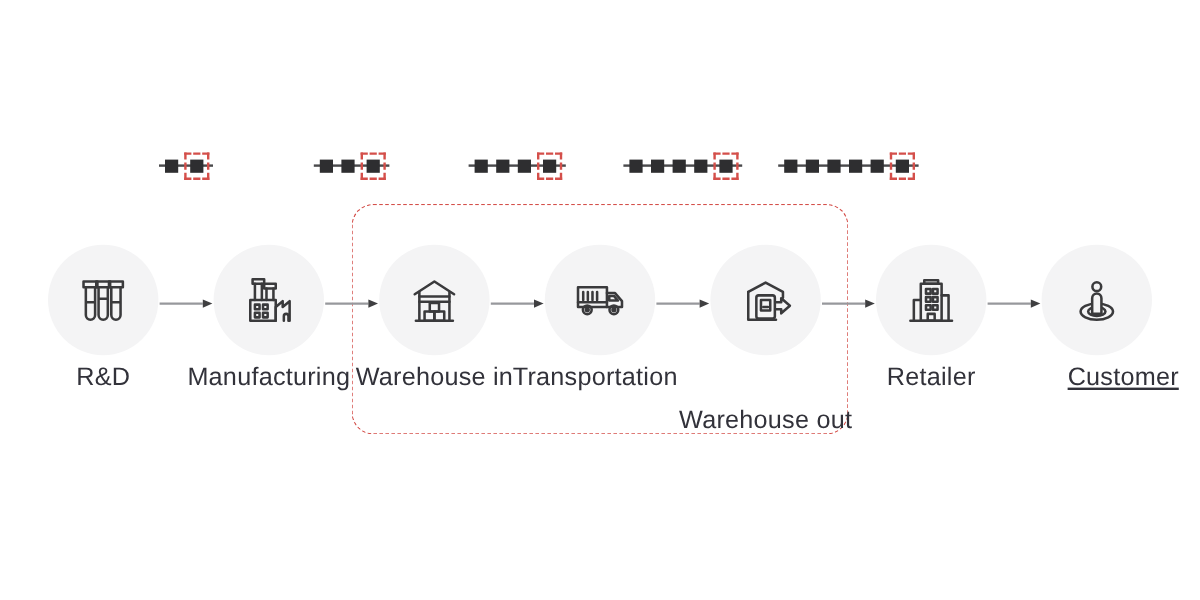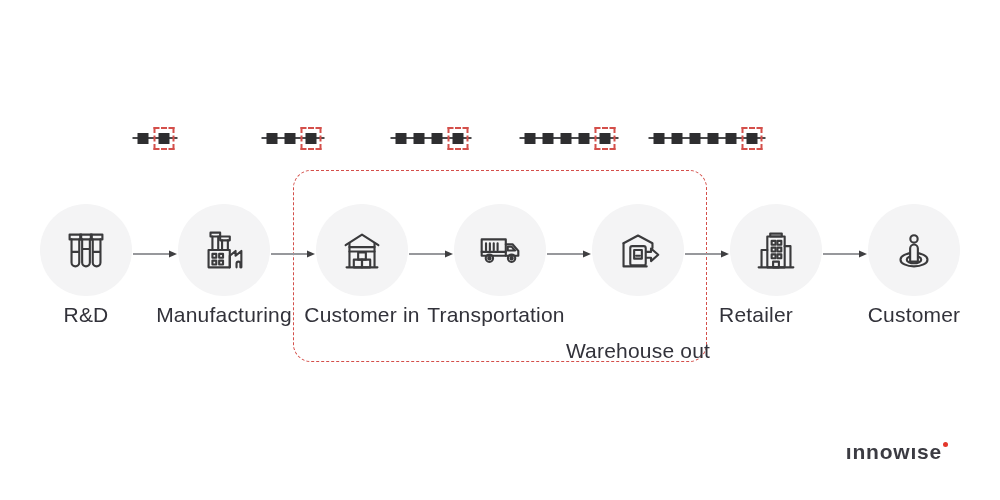--- a/index.html
+++ b/index.html
@@ -53,21 +53,20 @@
     display:inline-block;width:5px;height:5px;border-radius:50%;
     background:var(--logo-dot,#e3372b);vertical-align:top;margin:2px 0 0 1px;
   }
   .icon svg{display:block;}
 </style>
 </head>
 <body>
 
 <div class="canvas" id="canvas" style="--accent-red: #d44f4a; --block-dark: #2e2e30; --chain-line: #4a4a4c; --circle-bg: #f4f4f5; --icon-stroke: #3a3a3c; --label-text: #32323a; --arrow-gray: #97989c; --arrow-head: #3f3f41; --logo-text: #3b3b42; --logo-dot: #e3372b;">
   <div class="group-outline"></div>
-  <div class="logo"><span>ınnowıse</span><span class="logo-dot"></span></div>
 <div class="stage-circle" style="left: 40px;">
       <span class="icon">
         <svg width="54" height="54" viewBox="0 0 56 56" fill="none" stroke="#3a3a3c" stroke-width="2.2" stroke-linecap="round" stroke-linejoin="round">
     <rect x="11" y="12" width="12" height="5"></rect>
           <path d="M13 17 V41 a4 4 0 0 0 8 0 V17 M13 30 h8"></path>
     <rect x="22" y="12" width="12" height="5"></rect>
           <path d="M24 17 V41 a4 4 0 0 0 8 0 V17 M24 27 h8"></path>
     <rect x="33" y="12" width="12" height="5"></rect>
           <path d="M35 17 V41 a4 4 0 0 0 8 0 V17 M35 30 h8"></path>
         </svg>
@@ -105,21 +104,21 @@
         <svg width="54" height="54" viewBox="0 0 56 56" fill="none" stroke="#3a3a3c" stroke-width="2.2" stroke-linecap="round" stroke-linejoin="round">
     <path d="M11 23 L28 12 L45 23"></path>
           <path d="M15 21 V46 M41 21 V46 M12 46 H44"></path>
     <path d="M15 25 H41 M15 29.5 H41"></path>
     <rect x="24" y="30.5" width="8" height="7.5"></rect>
     <rect x="19.5" y="38" width="8.5" height="8"></rect>
           <rect x="28" y="38" width="8.5" height="8"></rect>
         </svg>
       </span>
     </div>
-    <div class="stage-label" style="left: 362px;">Customer in</div>
+    <div class="stage-label" style="left: 362px;">Warehouse in</div>
     <div class="stage-arrow" style="left: 408px;"><svg width="46" height="10" viewBox="0 0 46 10">
       <line x1="1" y1="5" x2="37" y2="5" stroke="#97989c" stroke-width="2"></line>
       <polygon points="37,1.5 45,5 37,8.5" fill="#3f3f41"></polygon>
       </svg></div>
     <div class="stage-circle" style="left: 454px;">
       <span class="icon">
         <svg width="54" height="54" viewBox="0 0 56 56" fill="none" stroke="#3a3a3c" stroke-width="2.2" stroke-linecap="round" stroke-linejoin="round">
     <rect x="9" y="17" width="25" height="17"></rect>
     <path d="M13.5 21 V28 M17.5 21 V28 M21.5 21 V28 M25.5 21 V28 M9 30 H34"></path>
     <path d="M34 22 H41 L47 29 V34 H34"></path>
@@ -162,36 +161,36 @@
           <rect x="29.5" y="18.5" width="4" height="4"></rect>
     <rect x="23.5" y="25.5" width="4" height="4"></rect>
           <rect x="29.5" y="25.5" width="4" height="4"></rect>
     <rect x="23.5" y="32.5" width="4" height="4"></rect>
           <rect x="29.5" y="32.5" width="4" height="4"></rect>
     <rect x="25" y="40" width="6" height="6"></rect>
     <path d="M13 46 V28 H19 M37 24 H43 V46 M10 46 H46"></path>
         </svg>
       </span>
     </div>
-    <div class="stage-label" style="left: 756px;">Retailer</div>
+    <div class="stage-label" style="left: 776px;">Retailer</div>
     <div class="stage-arrow" style="left: 822px;"><svg width="46" height="10" viewBox="0 0 46 10">
       <line x1="1" y1="5" x2="37" y2="5" stroke="#97989c" stroke-width="2"></line>
       <polygon points="37,1.5 45,5 37,8.5" fill="#3f3f41"></polygon>
       </svg></div>
     <div class="stage-circle" style="left: 868px;">
       <span class="icon">
         <svg width="54" height="54" viewBox="0 0 56 56" fill="none" stroke="#3a3a3c" stroke-width="2.2" stroke-linecap="round" stroke-linejoin="round">
     <ellipse cx="28" cy="38" rx="14" ry="7"></ellipse>
           <ellipse cx="28" cy="38" rx="7.5" ry="3.8"></ellipse>
     <path d="M24 40 V26.5 a4 4.2 0 0 1 8 0 V40 Z" fill="#f4f4f5"></path>
     <circle cx="28" cy="16.5" r="3.8" fill="#f4f4f5"></circle>
         </svg>
       </span>
     </div>
-    <div class="stage-label" style="left: 914px;">Customer</div>
+    <div class="stage-label" style="left: 936px; text-decoration: underline;">Customer</div>
     <div class="chain" style="left: 155px;">
       <span class="chain-block"></span>
       <span class="new-block-box">
         <span class="chain-block"></span>
       </span>
     </div>
     <div class="chain" style="left: 293px;">
       <span class="chain-block"></span>
       <span class="chain-block"></span>
       <span class="new-block-box">

